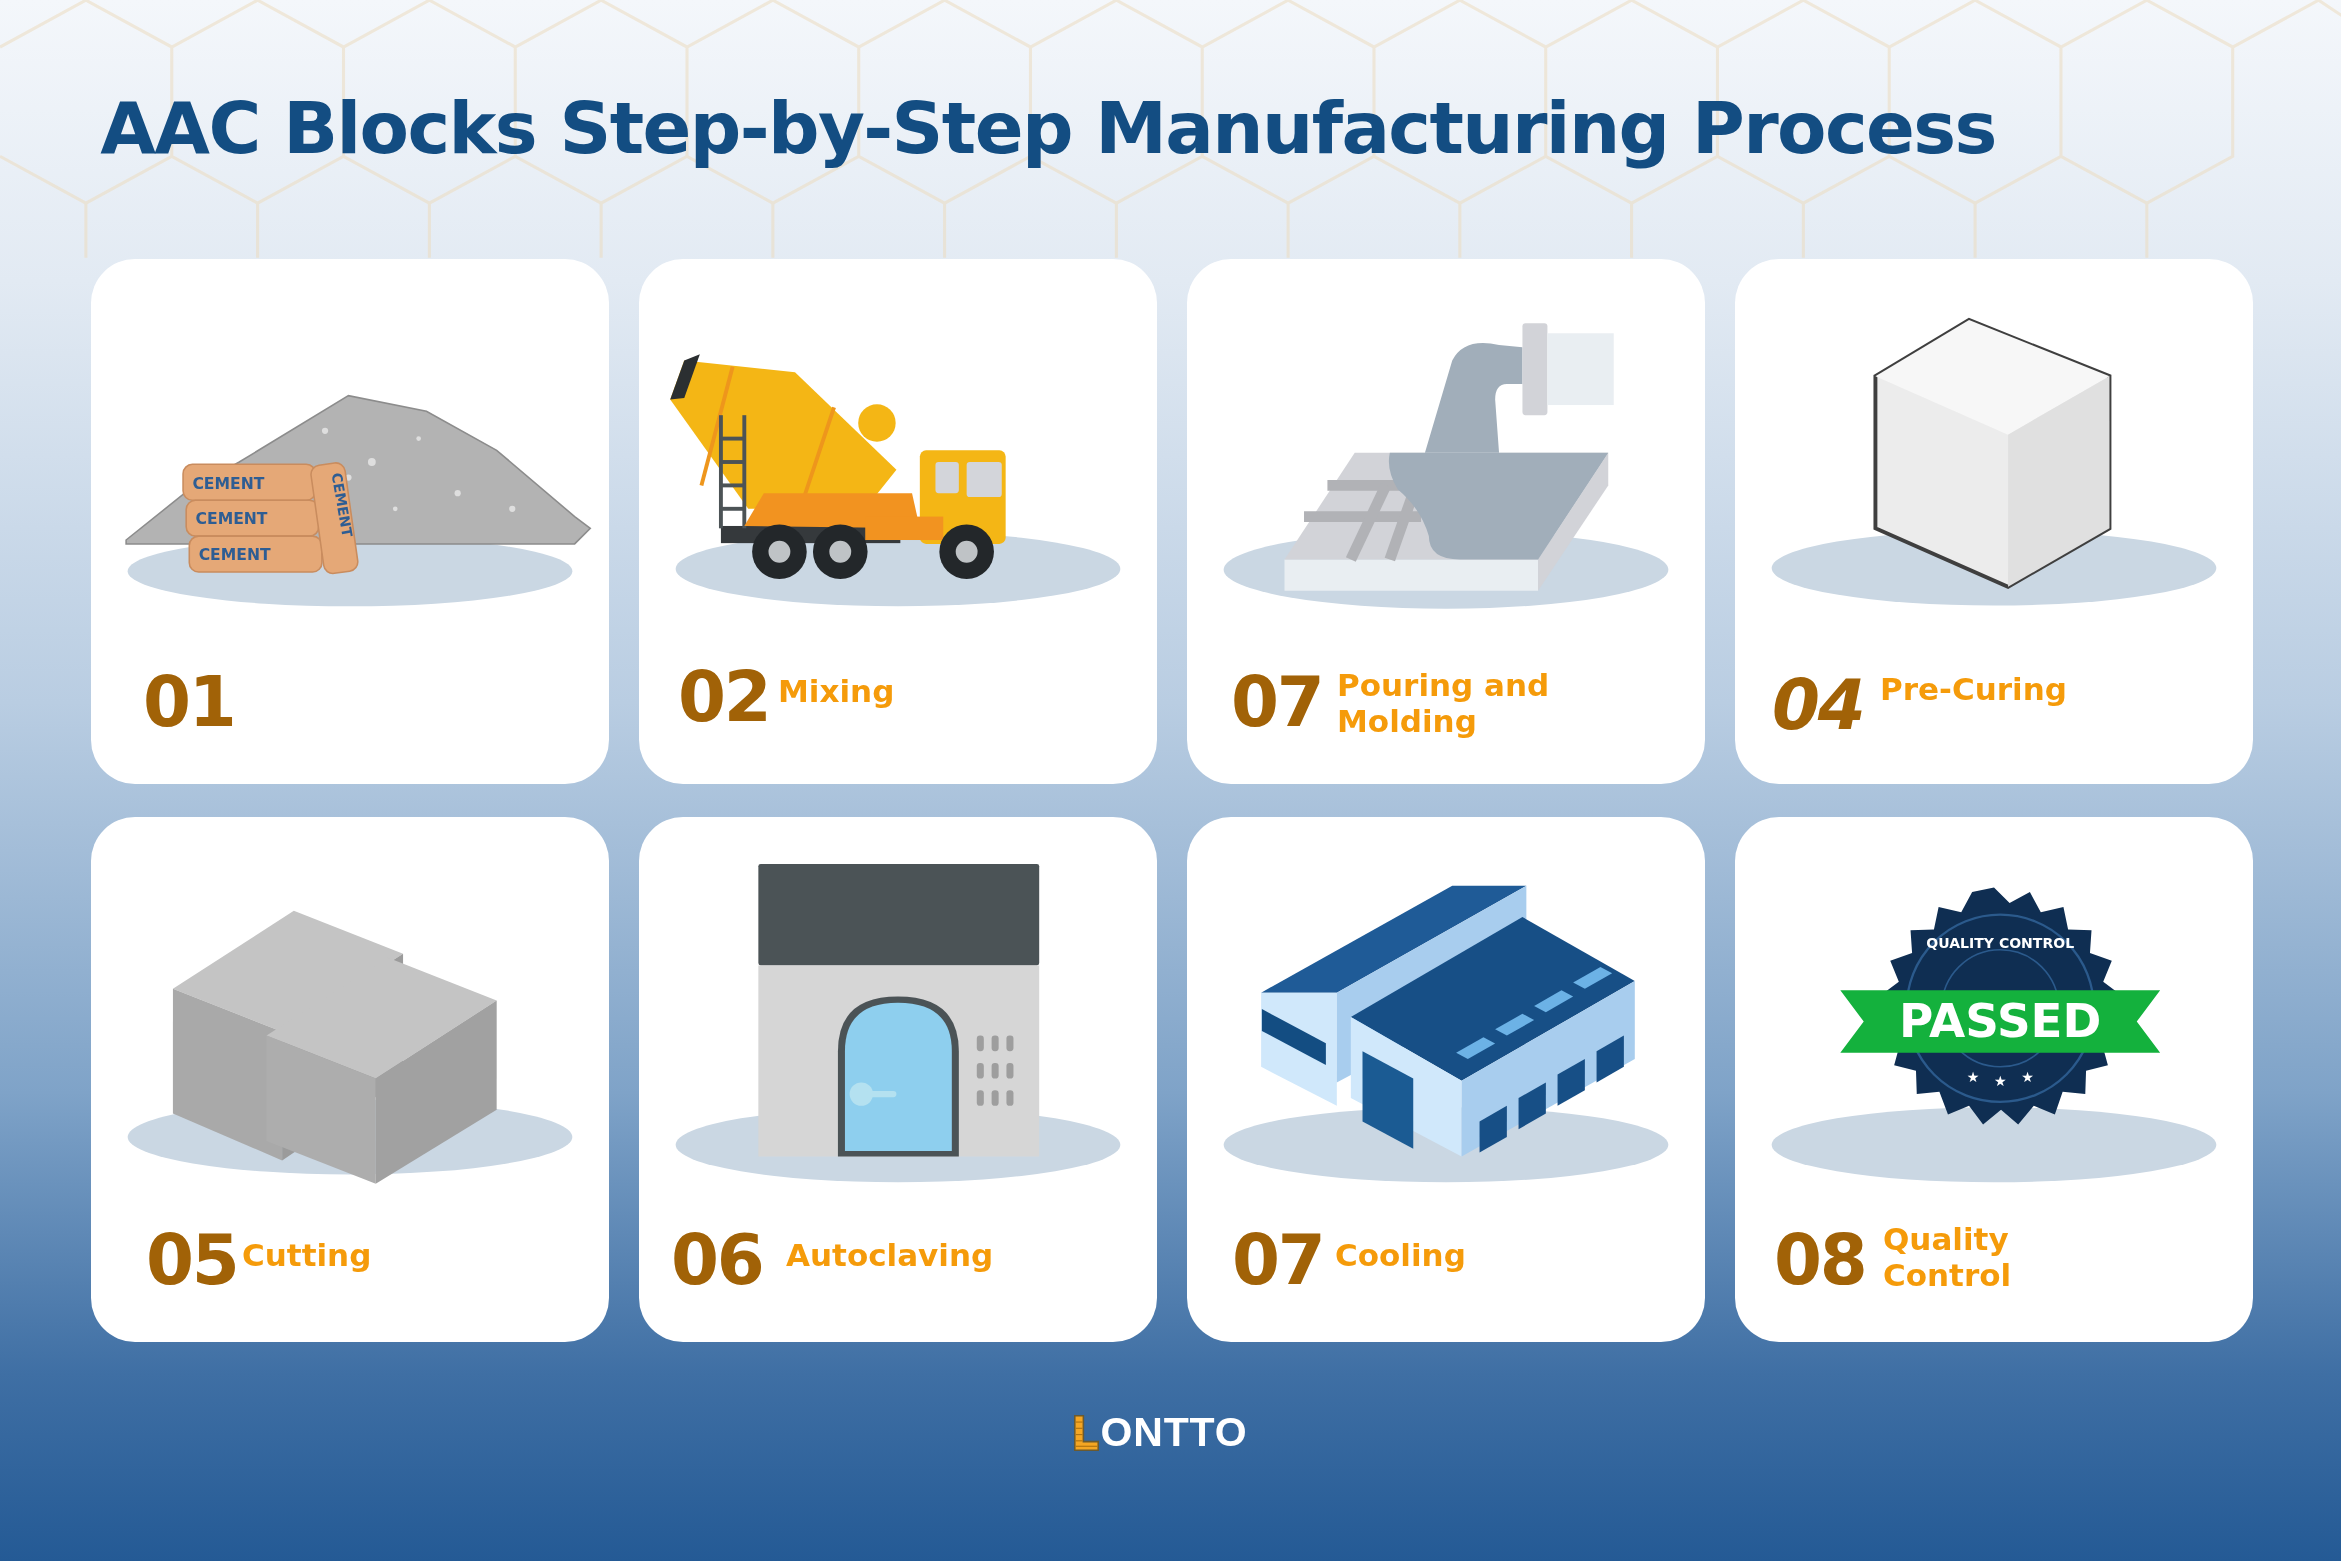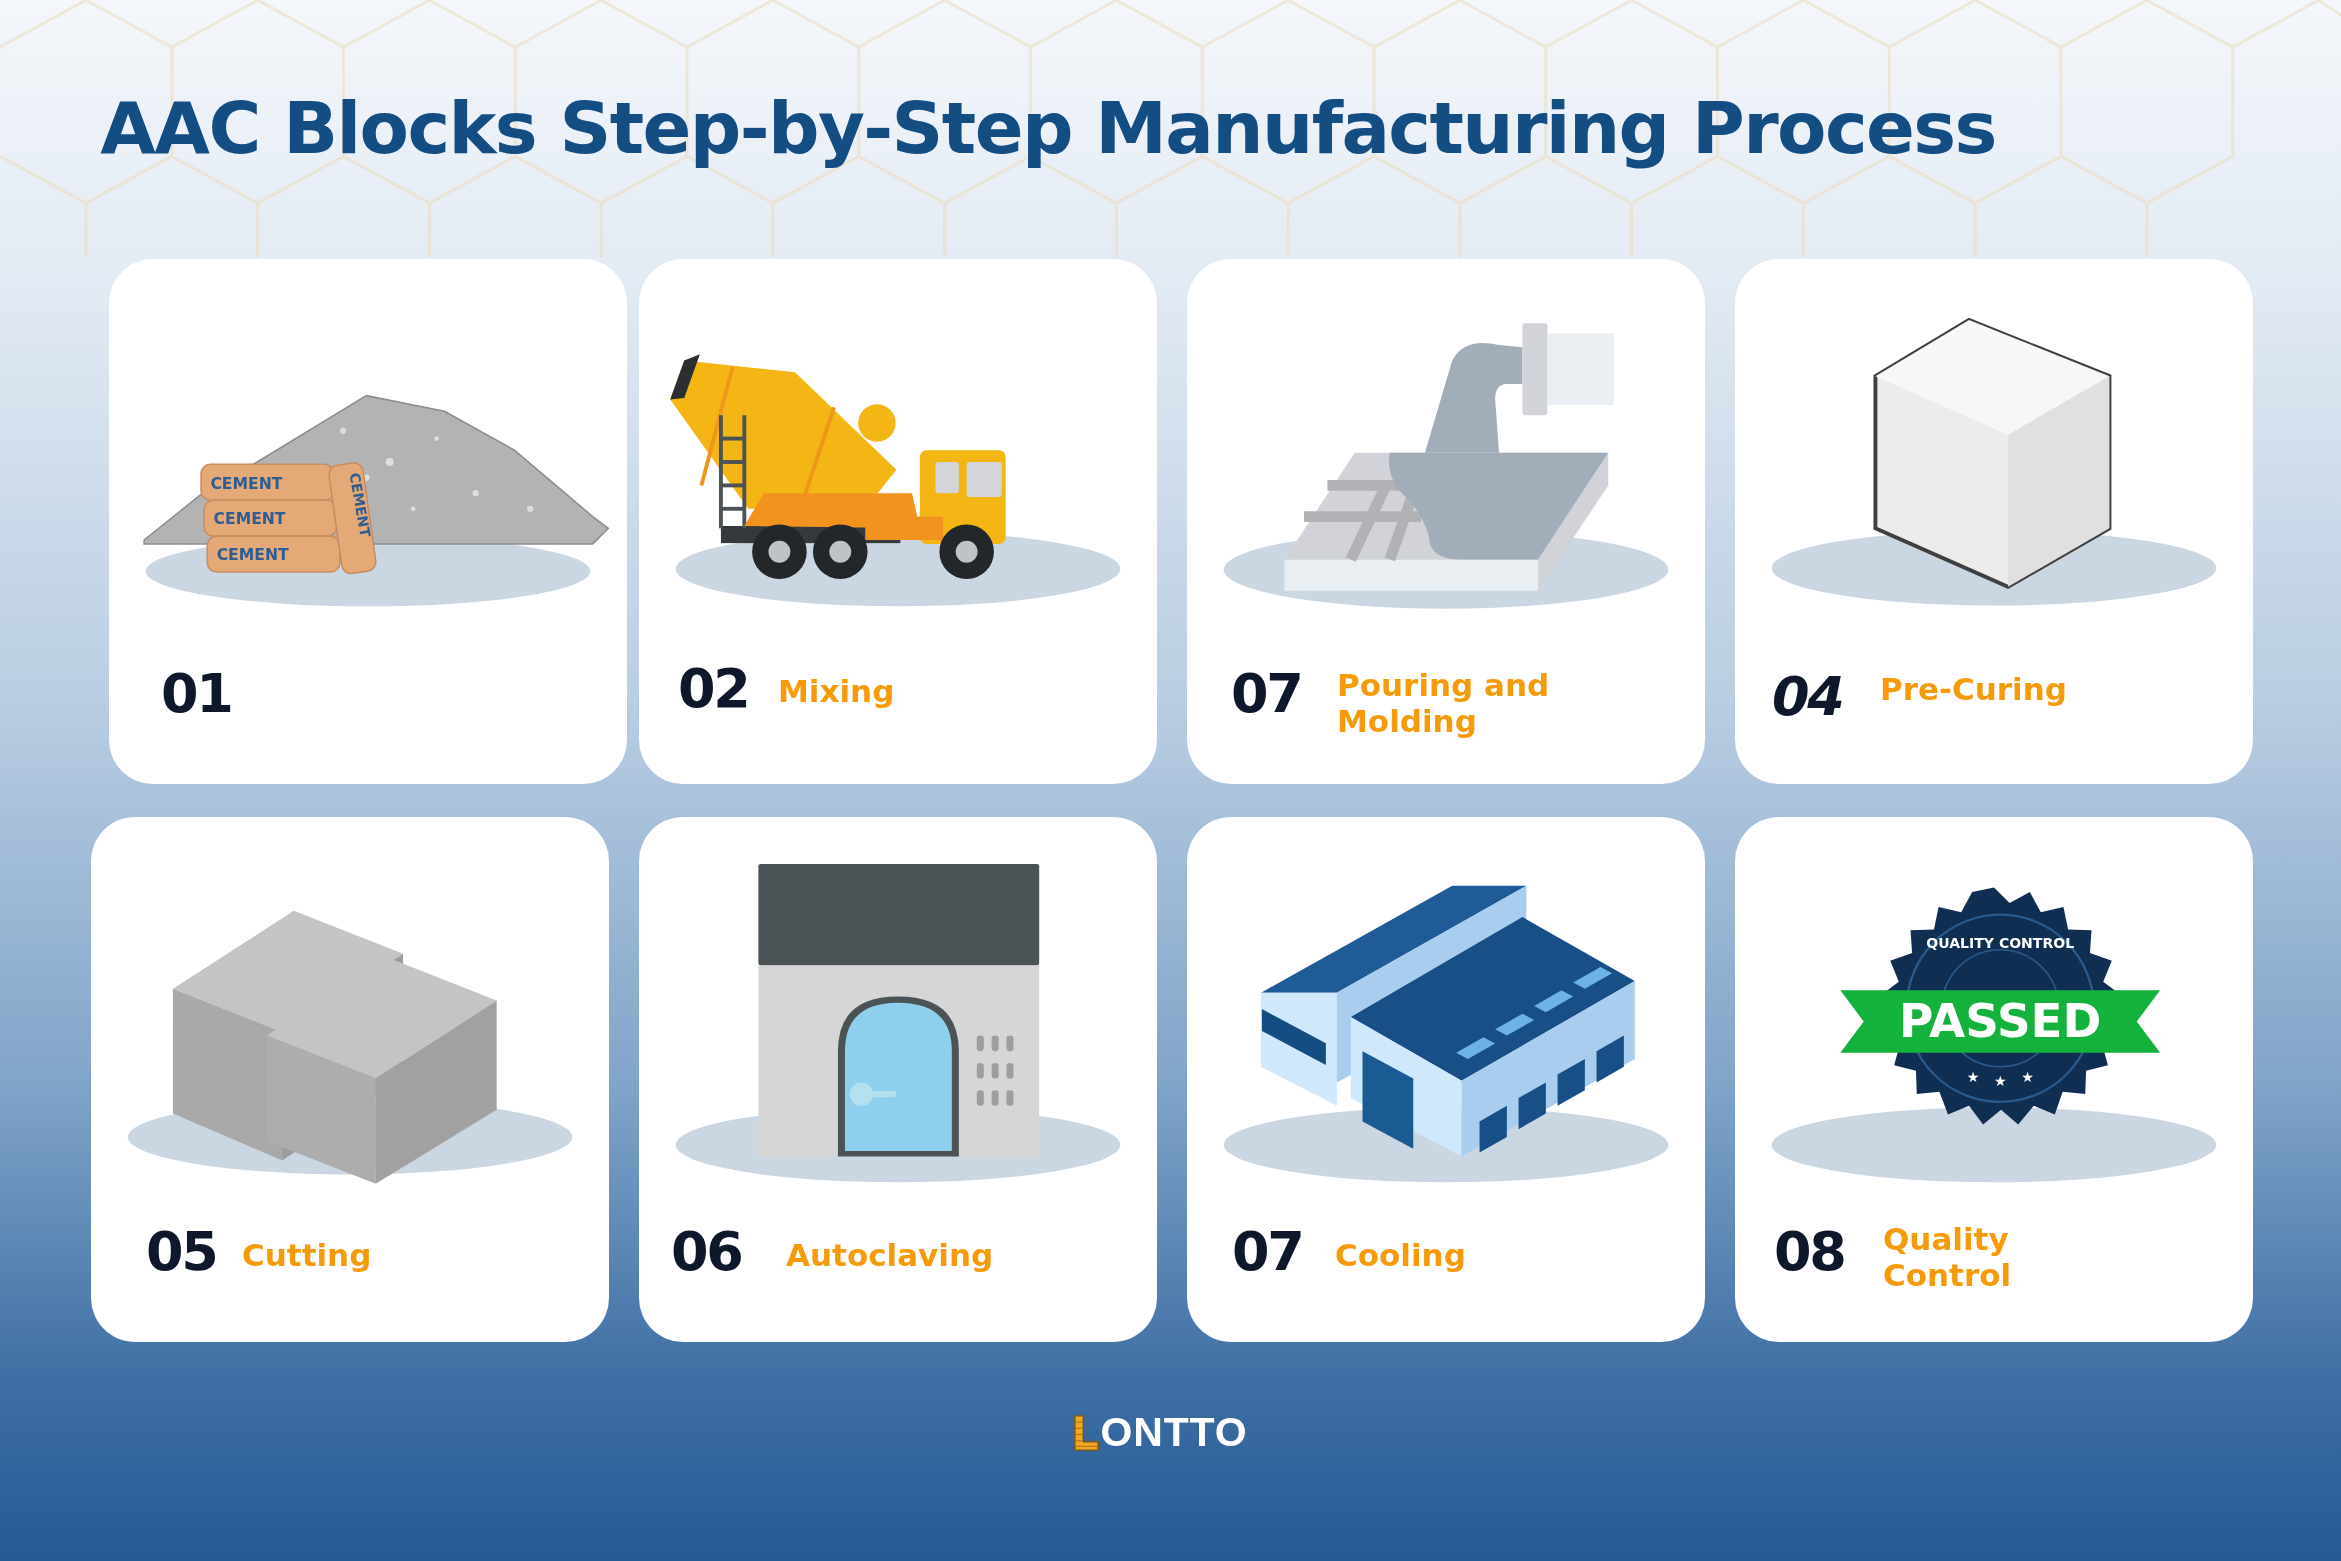--- a/index.html
+++ b/index.html
@@ -4,41 +4,41 @@
 <style>
   html,body{margin:0;padding:0;}
   body{width:2342px;height:1561px;overflow:hidden;font-family:"Liberation Sans",sans-serif;}
   .page{position:relative;width:2342px;height:1561px;
     background:linear-gradient(180deg,#f4f7fb 0%,#e2eaf3 18%,#b9cde2 45%,#7fa3c8 70%,#3f6fa4 88%,#245a95 100%);overflow:hidden;}
   .pattern{position:absolute;left:0;top:0;width:2342px;height:258px;opacity:.55;}
   .title{position:absolute;left:0;top:86px;width:2096px;text-align:center;
     font-family:"DejaVu Sans",sans-serif;font-weight:bold;font-size:72px;letter-spacing:-1.6px;color:#134d82;}
   .card{position:absolute;width:518px;height:525px;background:#fff;border-radius:44px;}
   .illus{position:absolute;left:0;top:0;width:518px;height:406px;}
-  .num{position:absolute;font-family:"DejaVu Sans",sans-serif;font-weight:bold;font-size:54px;color:#0f172a;letter-spacing:-2.3px;}
+  .num{position:absolute;font-family:"DejaVu Sans",sans-serif;font-weight:bold;font-size:69px;color:#a16207;letter-spacing:-2.3px;}
   .lbl{position:absolute;font-family:"DejaVu Sans",sans-serif;font-weight:bold;font-size:31px;line-height:36px;color:#f59b0a;}
   .logo{position:absolute;left:1074px;top:1409px;height:47px;display:flex;align-items:center;}
   .logo .L{width:25px;height:36px;position:relative;margin-right:1.6px;}
   .logo .rest{font-family:Liberation Sans, sans-serif;font-weight:bold;font-size:41px;color:#fff;letter-spacing:0.8px;}
 </style>
 </head>
 <body>
 
 <div class="page">
 
   <svg class="pattern" viewBox="0 0 3000 330">
     <g stroke="#ecdcc0" stroke-width="4" fill="none">
       <path d="M0 60 L110 0 M110 0 L220 60 L220 200 L110 260 L0 200 M220 60 L330 0 L440 60 L440 200 L330 260 L220 200 M440 60 L550 0 L660 60 L660 200 L550 260 L440 200 M660 60 L770 0 L880 60 L880 200 L770 260 L660 200 M880 60 L990 0 L1100 60 L1100 200 L990 260 L880 200 M1100 60 L1210 0 L1320 60 L1320 200 L1210 260 L1100 200 M1320 60 L1430 0 L1540 60 L1540 200 L1430 260 L1320 200 M1540 60 L1650 0 L1760 60 L1760 200 L1650 260 L1540 200 M1760 60 L1870 0 L1980 60 L1980 200 L1870 260 L1760 200 M1980 60 L2090 0 L2200 60 L2200 200 L2090 260 L1980 200 M2200 60 L2310 0 L2420 60 L2420 200 L2310 260 L2200 200 M2420 60 L2530 0 L2640 60 L2640 200 L2530 260 L2420 200 M2640 60 L2750 0 L2860 60 L2860 200 L2750 260 L2640 200 M2860 60 L2970 0 L3000 20"></path>
       <path d="M110 260 L110 330 M330 260 L330 330 M550 260 L550 330 M770 260 L770 330 M990 260 L990 330 M1210 260 L1210 330 M1430 260 L1430 330 M1650 260 L1650 330 M1870 260 L1870 330 M2090 260 L2090 330 M2310 260 L2310 330 M2530 260 L2530 330 M2750 260 L2750 330"></path>
     </g>
   </svg>
 
   <div class="title">AAC Blocks Step-by-Step Manufacturing Process</div>
 
-  <div class="card" style="left:109px;top:259px;">
+  <div class="card" style="left:91px;top:259px;">
     <svg class="illus" viewBox="0 0 664 520">
       <ellipse cx="332" cy="400" rx="285" ry="45" fill="#cad7e3"></ellipse>
       <path d="M45 360 L120 300 L190 260 L330 175 L430 195 L520 245 L620 330 L640 345 L620 365 L45 365 Z" fill="#b3b3b3" stroke="#8c8c8c" stroke-width="2"></path>
       <g fill="#dedede">
           <circle cx="300" cy="220" r="4"></circle>
           <circle cx="360" cy="260" r="5"></circle>
           <circle cx="420" cy="230" r="3"></circle>
           <circle cx="470" cy="300" r="4"></circle>
           <circle cx="540" cy="320" r="4"></circle>
           <circle cx="390" cy="320" r="3"></circle>

